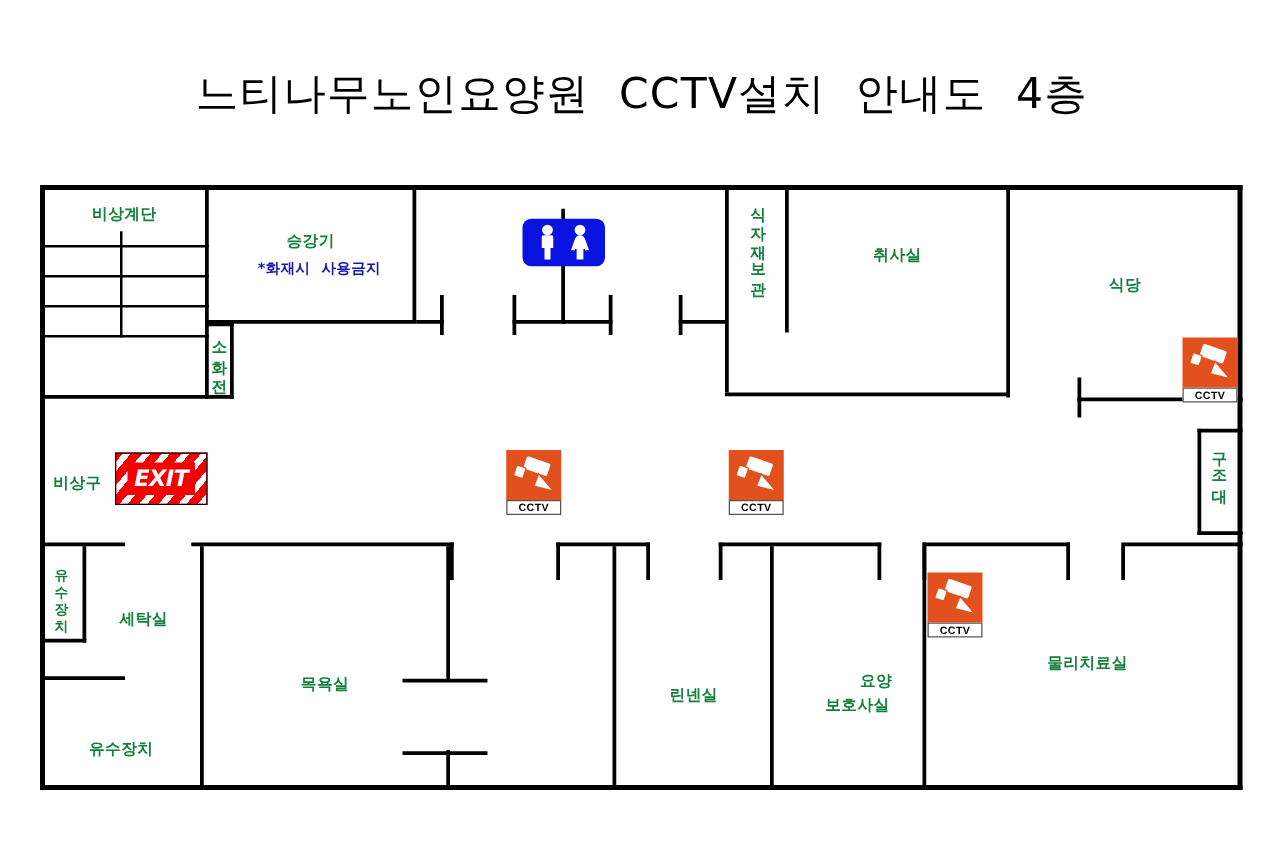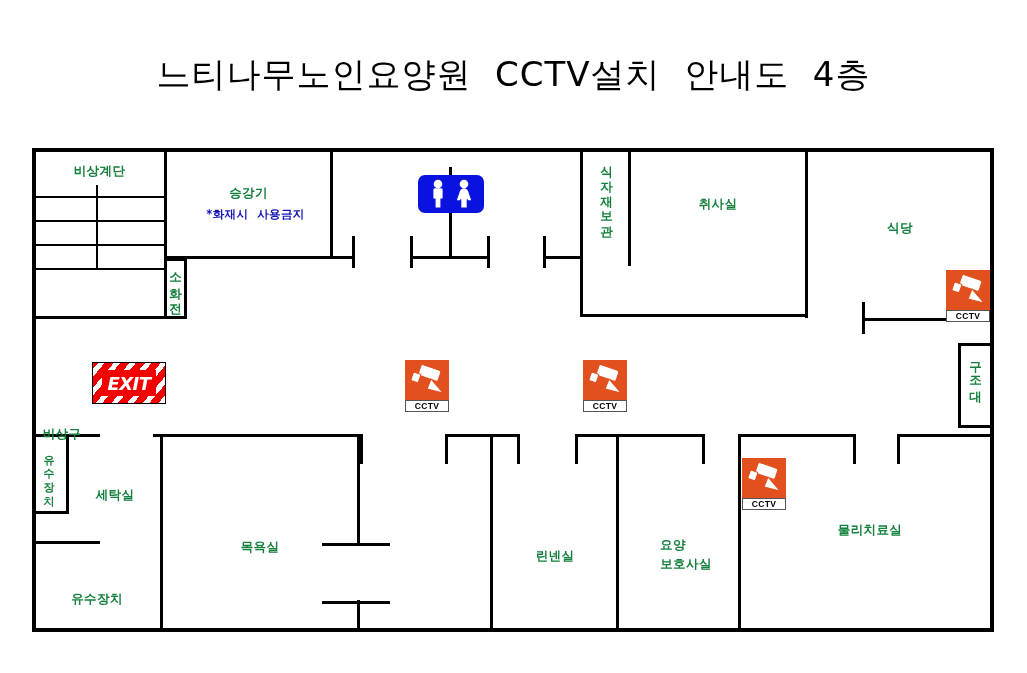--- a/index.html
+++ b/index.html
@@ -241,26 +241,26 @@
     <div class="w" style="left:322px; top:543px; width:68px; height:3px;"></div>
     <div class="w" style="left:357px; top:600px; width:3px; height:32px;"></div>
     <div class="w" style="left:322px; top:601px; width:68px; height:3px;"></div>
     <div class="lbl" style="left:200px; top:538px; width:120px;">목욕실</div>
 
     <div class="w" style="left:490px; top:437px; width:3px; height:195px;"></div>
     <div class="w" style="left:616px; top:437px; width:3px; height:195px;"></div>
     <div class="lbl" style="left:493px; top:547px; width:124px;">린넨실</div>
 
     <div class="w" style="left:738px; top:437px; width:3px; height:195px;"></div>
-    <div class="lbl" style="left:619px; top:536px; width:108px;">요양</div>
+    <div class="lbl" style="left:619px; top:536px; width:108px;padding-left:28px;">요양</div>
     <div class="lbl" style="left:619px; top:555px; width:134px;">보호사실</div>
 
     <div class="lbl" style="left:800px; top:521px; width:140px;">물리치료실</div>
 
-    <div class="lbl" style="left:36px; top:377px; width:52px;margin-top:48px;">비상구</div>
+    <div class="lbl" style="left:36px; top:377px; width:52px;">비상구</div>
 
     <div id="exit-sign">
       <div class="stripes"></div>
       <div class="inner"></div>
       <div class="txt">EXIT</div>
     </div>
 
     <div id="restroom-sign">
       <svg width="66" height="38" viewBox="0 0 66 38">
 

